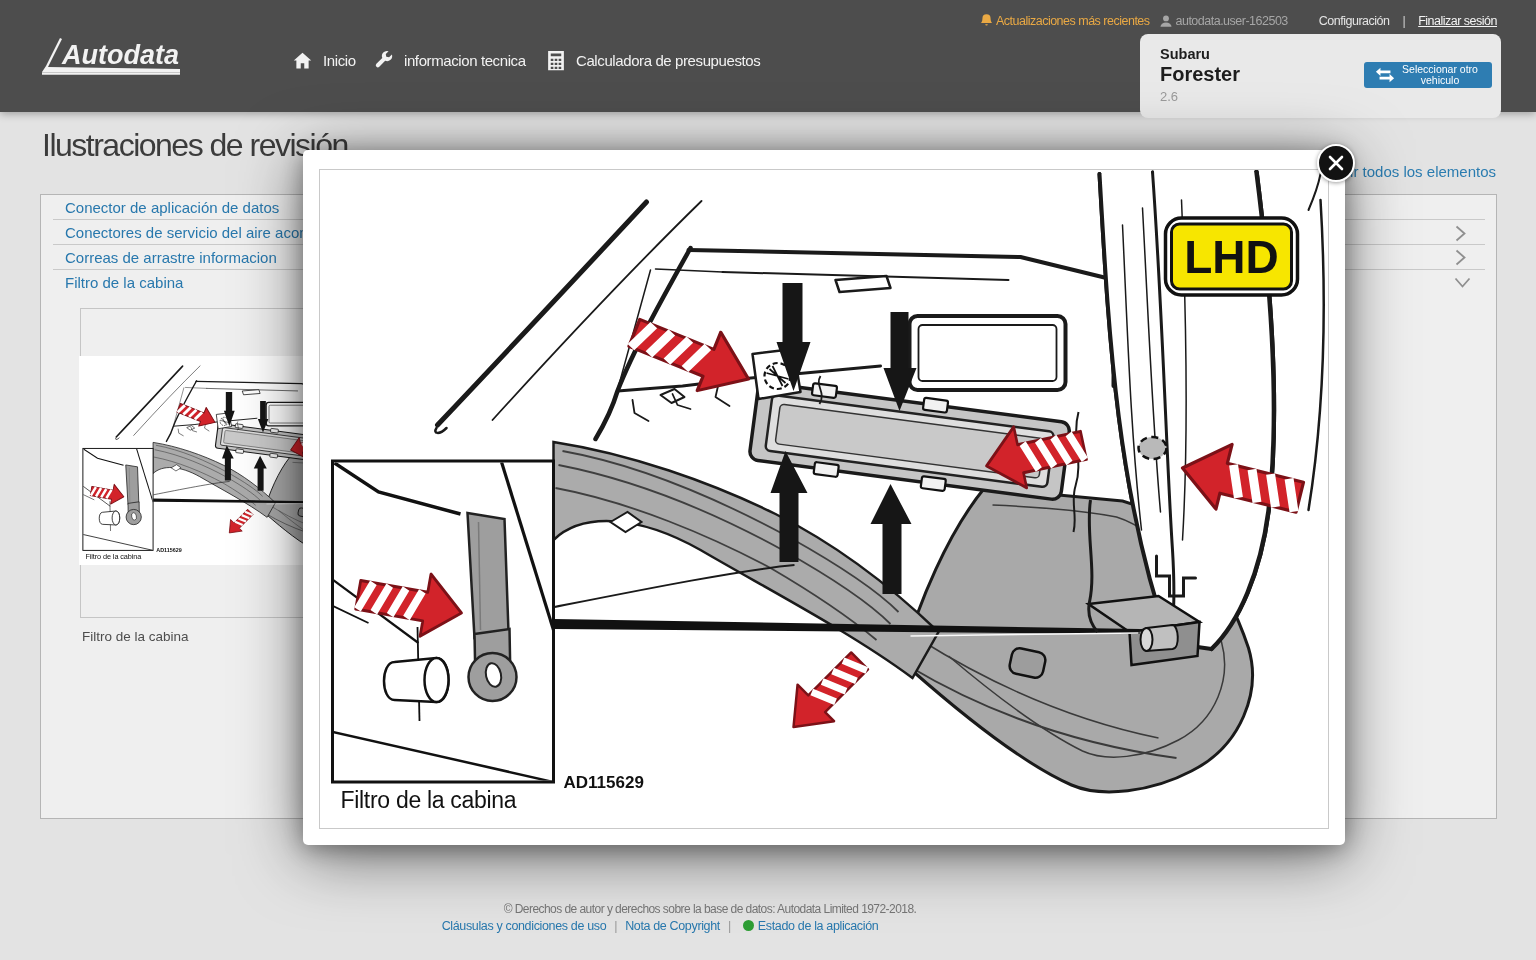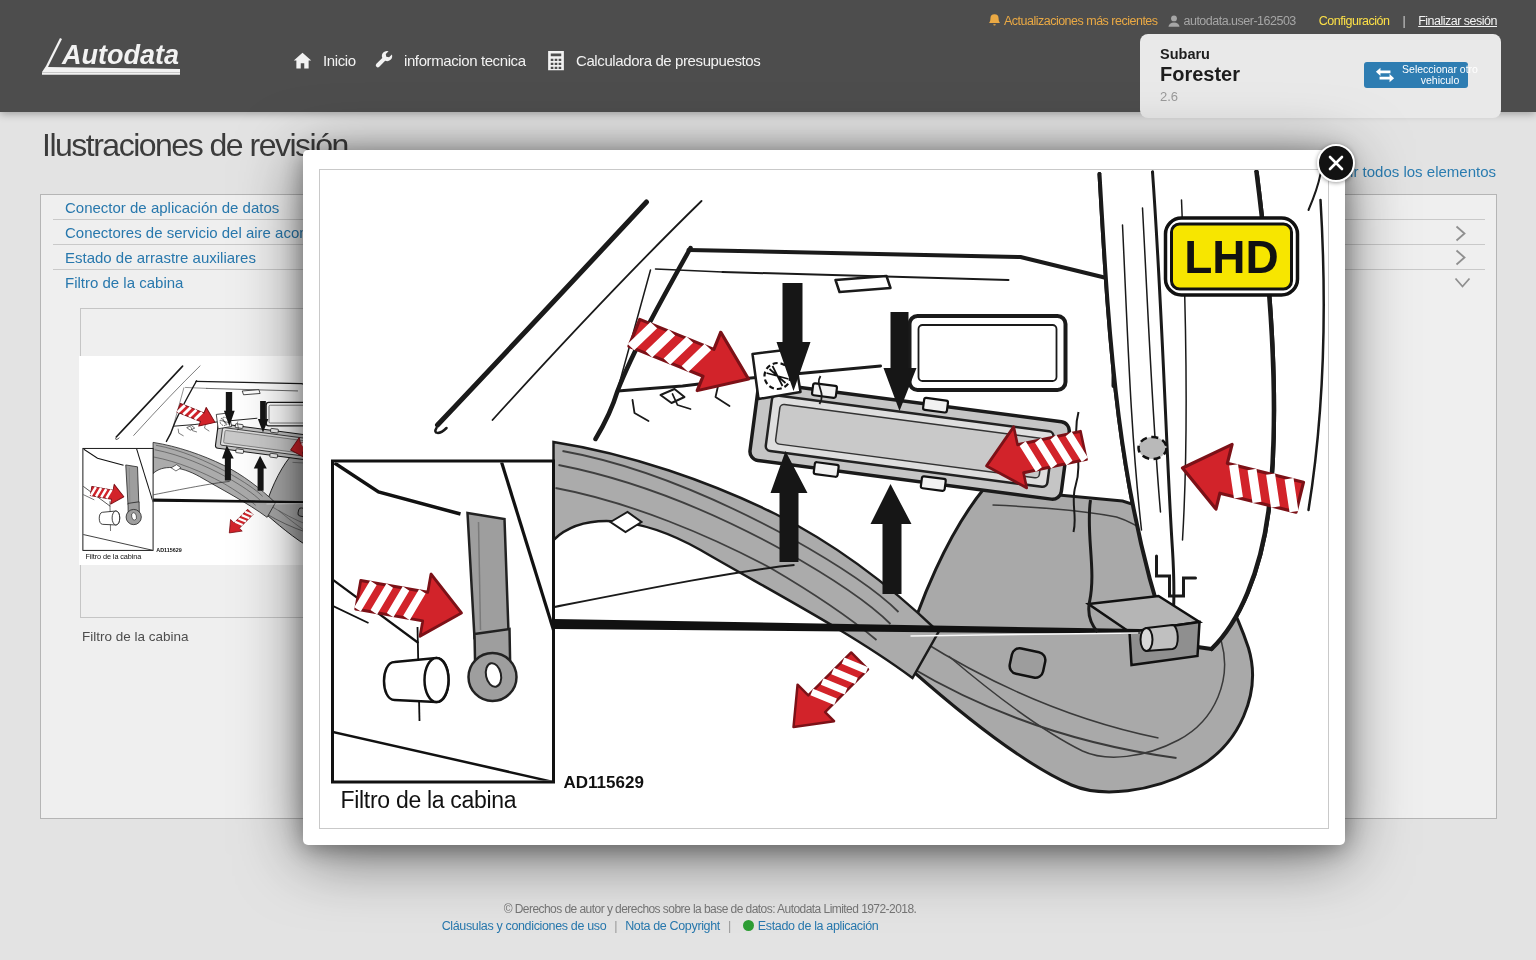--- a/index.html
+++ b/index.html
@@ -10,21 +10,21 @@
 .navitem{position:absolute;top:0;display:flex;align-items:center;color:#f2f2f2;font-size:15px;letter-spacing:-0.4px;white-space:nowrap;}
 .navitem svg{margin-right:10px;}
 #toprow{position:absolute;top:13px;right:39px;height:18px;font-size:12.5px;letter-spacing:-0.5px;color:#eee;white-space:nowrap;text-align:right;}
 #toprow .gold{color:#eaa944;}
 #toprow .gray{color:#a6a6a6;}
 
 #vcard{left:1140px;top:34px;width:361px;height:84px;background:#e9e9e9;border-radius:8px;}
 #vcard .mk{position:absolute;left:20px;top:12px;font-size:14.5px;font-weight:bold;color:#1d1d1d;}
 #vcard .md{position:absolute;left:20px;top:29px;font-size:20px;font-weight:bold;color:#1d1d1d;}
 #vcard .yr{position:absolute;left:20px;top:55px;font-size:13px;color:#9a9a9a;}
-#vbtn{position:absolute;left:224px;top:28px;width:104px;height:26px;background:#2e7db2;border-radius:3px;color:#fff;}
+#vbtn{position:absolute;left:224px;top:28px;width:128px;height:26px;background:#2e7db2;border-radius:3px;color:#fff;}
 #vbtn .ic{position:absolute;left:10px;top:3px;}
 #vbtn .tx{position:absolute;left:36px;top:2px;width:80px;font-size:10.5px;line-height:11px;text-align:center;}
 
 #title{left:42px;top:127px;font-size:32px;color:#3c3c3c;letter-spacing:-1.5px;}
 #openall{right:40px;top:163px;font-size:15px;color:#2a7cb0;}
 #panel{left:40px;top:194px;width:1455px;height:623px;background:#efefef;border:1px solid #b5b5b5;}
 .prow{position:absolute;left:12px;right:11px;height:25px;}
 .prow .lnk{position:absolute;left:12px;top:4px;font-size:15px;color:#2878ad;}
 .prow .sep{position:absolute;left:0;right:0;bottom:0;border-bottom:1px solid #c9c9c9;}
 .chev{position:absolute;right:18px;stroke:#8f8f8f;fill:none;stroke-width:1.8;}
@@ -70,21 +70,21 @@
   <div id="toprow">
     <svg style="vertical-align:-3px" width="15" height="15" viewBox="0 0 24 24" fill="#eaa944">
         <path d="M12 2 a6.5 6.5 0 0 1 6.5 6.5 c0 5 1.5 6.5 2.5 7.5 h-18 c1-1 2.5-2.5 2.5-7.5 A6.5 6.5 0 0 1 12 2 Z M10 18 h4 a2 2 0 0 1 -4 0 Z"></path>
       </svg>
     <span class="gold"> Actualizaciones más recientes&nbsp;&nbsp;</span>
     <svg style="vertical-align:-3px" width="14" height="14" viewBox="0 0 24 24" fill="#a6a6a6">
         <circle cx="12" cy="7.5" r="5"></circle>
         <path d="M2.5 22 a9.5 7.5 0 0 1 19 0 Z"></path>
       </svg>
     <span class="gray"> autodata.user-162503</span>
-    <span style="margin-left:20px;color:#fde047;">Configuración</span>
+    <span style="margin-left:28px;color:#e5e5e5;">Configuración</span>
     <span style="margin:0 10px;color:#cfcfcf;">|</span>
     <span style="color:#f4f4f4;text-decoration:underline;">Finalizar sesión</span>
   </div>
   <div class="abs" id="vcard">
     <div class="mk">Subaru</div>
     <div class="md">Forester</div>
     <div class="yr">2.6</div>
     <div id="vbtn">
       <svg class="ic" width="22" height="20" viewBox="0 0 24 22" fill="#fff">
           <path d="M7 3 L2 7.5 L7 12 V9 h11 V6 H7 Z"></path>
@@ -103,21 +103,21 @@
       <span class="sep"></span>
     </div>
   <div class="prow" style="top:25px;">
       <span class="lnk">Conectores de servicio del aire acondicionado</span>
       <span class="sep"></span>
     <svg class="chev" style="top:5px" width="13" height="17" viewBox="0 0 13 17">
         <path d="M2.5 1.5 L10.5 8.5 L2.5 15.5"></path>
       </svg>
   </div>
   <div class="prow" style="top:50px;">
-      <span class="lnk">Estado de arrastre auxiliares</span>
+      <span class="lnk">Correas de arrastre informacion</span>
       <span class="sep"></span>
     <svg class="chev" style="top:4px" width="13" height="17" viewBox="0 0 13 17">
         <path d="M2.5 1.5 L10.5 8.5 L2.5 15.5"></path>
       </svg>
   </div>
   <div class="prow" style="top:75px;">
       <span class="lnk">Filtro de la cabina</span>
     <svg class="chev" style="top:6px;right:14px" width="17" height="13" viewBox="0 0 17 13">
         <path d="M1.5 2.5 L8.5 10.5 L15.5 2.5"></path>
       </svg>

